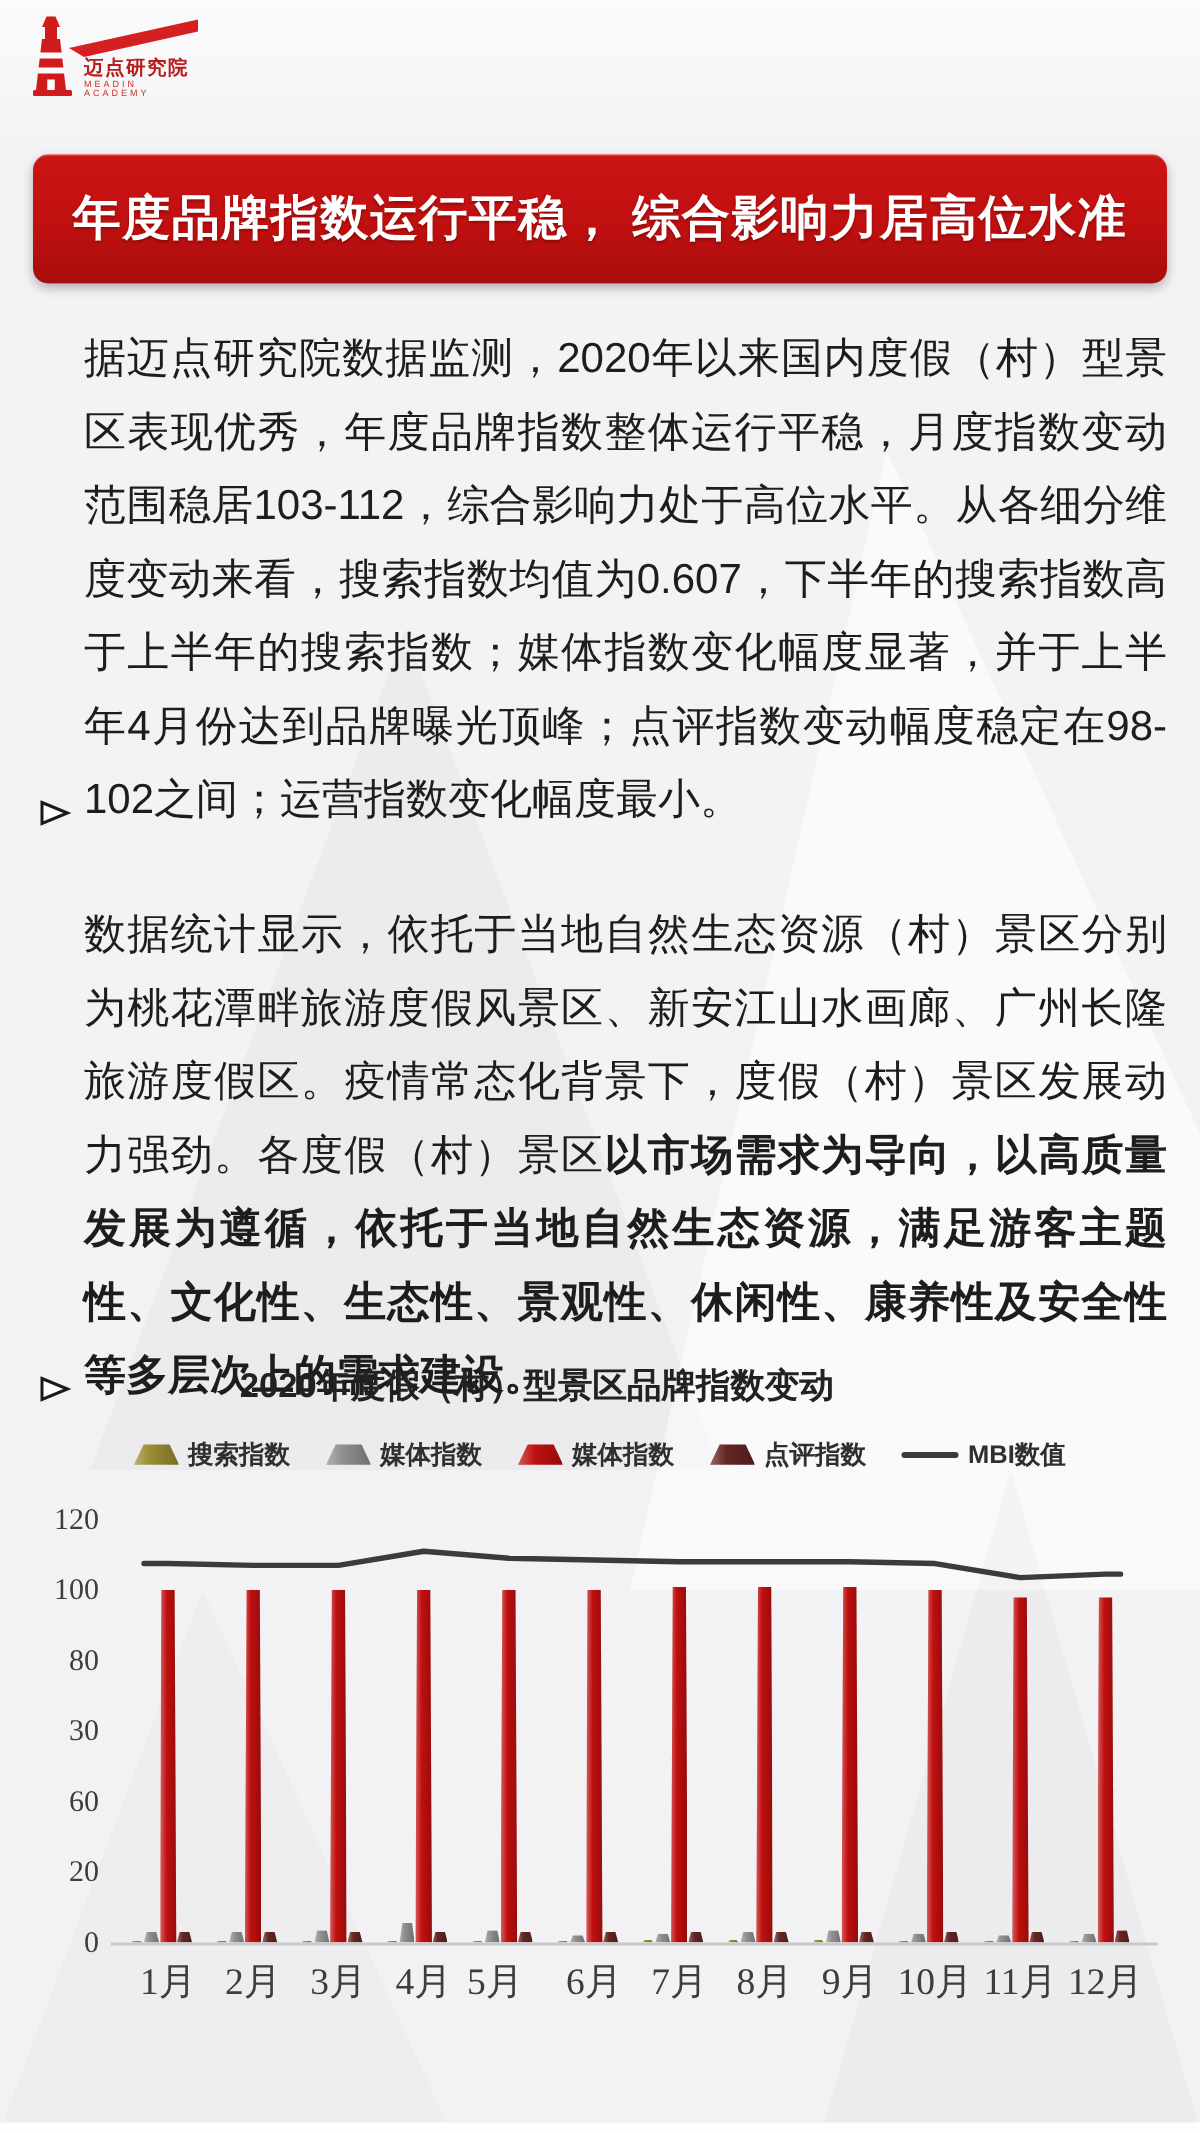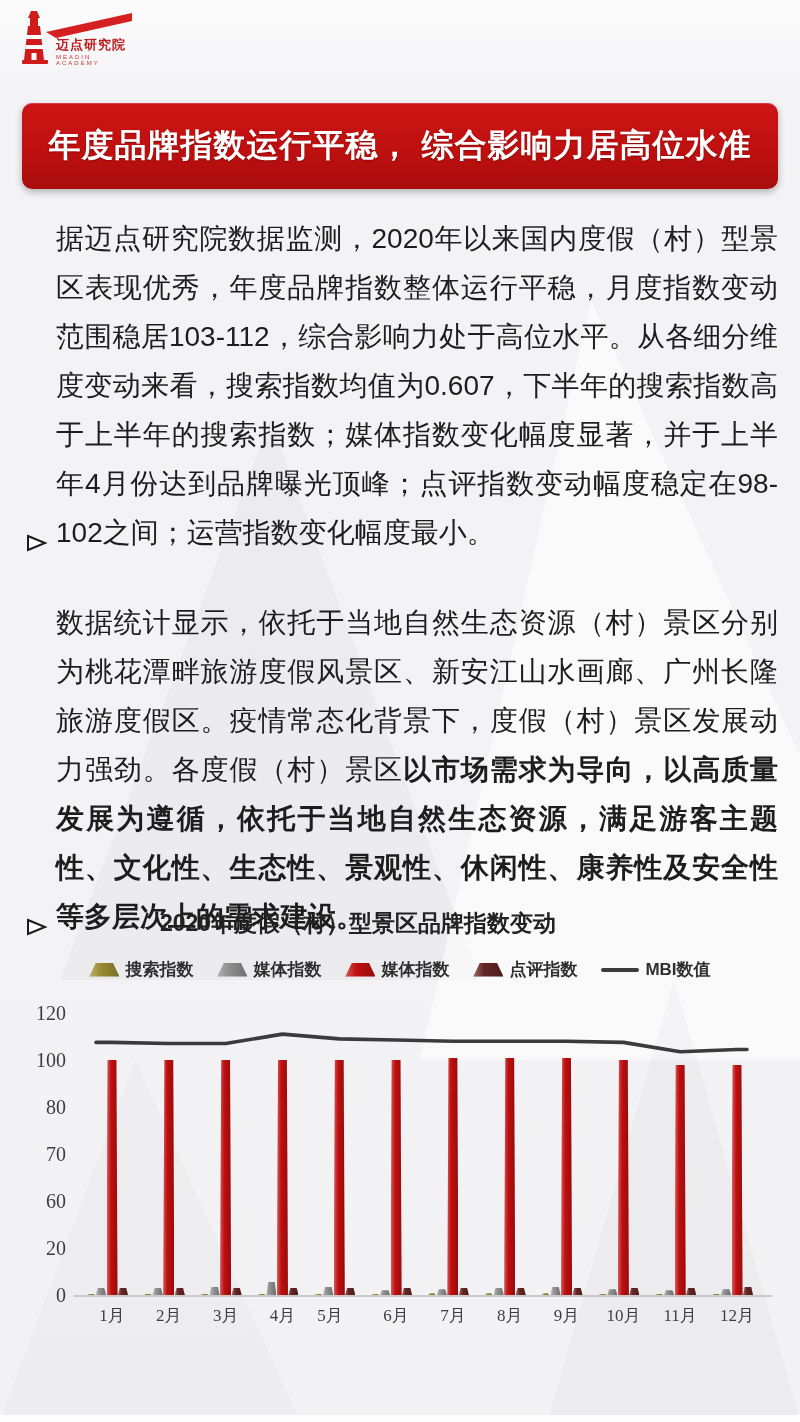--- a/index.html
+++ b/index.html
@@ -54,21 +54,21 @@
   .legend-label{font-size:17px;font-weight:700;color:#2f2f2f;}
 
   .plot{position:absolute;left:0;top:1000px;width:800px;height:296px;overflow:visible;}
   .ytick{position:absolute;left:24px;width:42px;text-align:right;font-size:20px;line-height:28px;
          color:#3d3d3d;font-family:"Liberation Serif","DejaVu Serif",serif;}
   .axis-line{position:absolute;left:74px;width:698px;top:295px;height:2px;background:#c9c9c9;}
   .bar{position:absolute;bottom:1px;}
   .bar.cap{clip-path:polygon(18% 0,82% 0,100% 100%,0 100%);}
   .bar.tall{clip-path:polygon(10% 0,90% 0,100% 100%,0 100%);}
   .plot svg{position:absolute;left:0;top:0;overflow:visible;}
-  .xlabel{position:absolute;top:304px;width:64px;text-align:center;font-size:17px;color:#3d3d3d;
+  .xlabel{position:absolute;top:304px;width:64px;text-align:center;font-size:25px;color:#3d3d3d;
           font-family:"Liberation Serif","DejaVu Serif",serif;}
 </style>
 </head>
 <body>
 
 <div class="slide">
 
   <div class="bg-tri t1"></div>
   <div class="bg-tri t2"></div>
   <div class="bg-tri t3"></div>
@@ -134,21 +134,21 @@
       <div class="legend-item">
         <span class="legend-marker line" style="background: rgb(59, 59, 59);"></span>
         <span class="legend-label">MBI数值</span>
       </div>
     </div>
   <div class="plot" id="plot">
     <div class="axis-line"></div>
   <div class="ytick" style="top: 281px;">0</div>
       <div class="ytick" style="top: 234px;">20</div>
       <div class="ytick" style="top: 187px;">60</div>
-      <div class="ytick" style="top: 140px;">70</div>
+      <div class="ytick" style="top: 140px;">30</div>
       <div class="ytick" style="top: 93px;">80</div>
       <div class="ytick" style="top: 46px;">100</div>
       <div class="ytick" style="top: -1px;">120</div>
       <div class="bar cap" style="left: 87.5px; width: 7px; height: 1.41px; background: linear-gradient(90deg, rgba(255, 255, 255, 0.32), rgba(255, 255, 255, 0) 38%, rgba(0, 0, 0, 0.22)), rgb(154, 140, 50);"></div>
       <div class="bar cap" style="left: 144.32px; width: 7px; height: 1.41px; background: linear-gradient(90deg, rgba(255, 255, 255, 0.32), rgba(255, 255, 255, 0) 38%, rgba(0, 0, 0, 0.22)), rgb(154, 140, 50);"></div>
       <div class="bar cap" style="left: 201.14px; width: 7px; height: 1.41px; background: linear-gradient(90deg, rgba(255, 255, 255, 0.32), rgba(255, 255, 255, 0) 38%, rgba(0, 0, 0, 0.22)), rgb(154, 140, 50);"></div>
       <div class="bar cap" style="left: 257.96px; width: 7px; height: 1.41px; background: linear-gradient(90deg, rgba(255, 255, 255, 0.32), rgba(255, 255, 255, 0) 38%, rgba(0, 0, 0, 0.22)), rgb(154, 140, 50);"></div>
       <div class="bar cap" style="left: 314.78px; width: 7px; height: 1.41px; background: linear-gradient(90deg, rgba(255, 255, 255, 0.32), rgba(255, 255, 255, 0) 38%, rgba(0, 0, 0, 0.22)), rgb(154, 140, 50);"></div>
       <div class="bar cap" style="left: 371.6px; width: 7px; height: 1.41px; background: linear-gradient(90deg, rgba(255, 255, 255, 0.32), rgba(255, 255, 255, 0) 38%, rgba(0, 0, 0, 0.22)), rgb(154, 140, 50);"></div>
       <div class="bar cap" style="left: 428.42px; width: 7px; height: 1.645px; background: linear-gradient(90deg, rgba(255, 255, 255, 0.32), rgba(255, 255, 255, 0) 38%, rgba(0, 0, 0, 0.22)), rgb(154, 140, 50);"></div>

